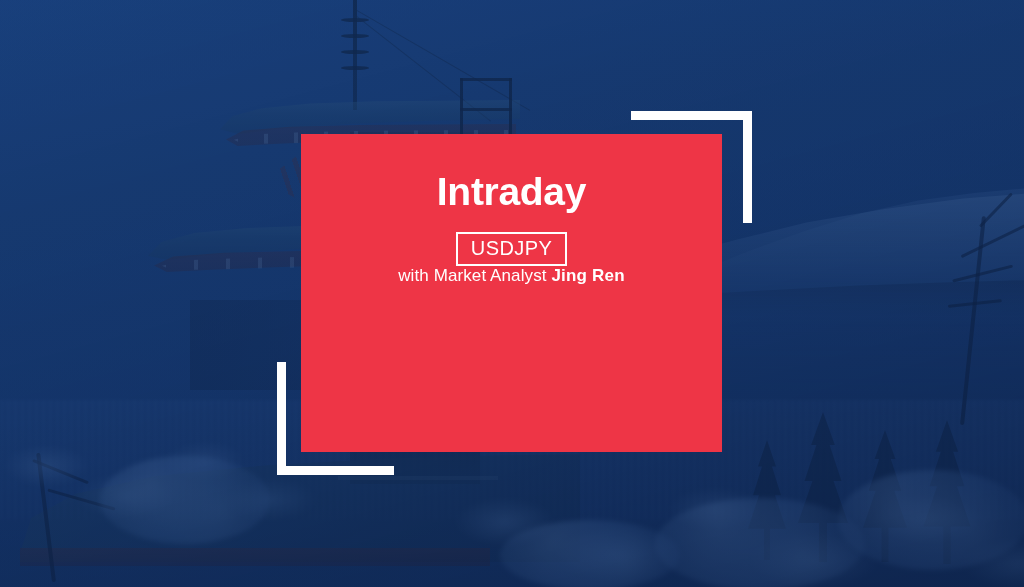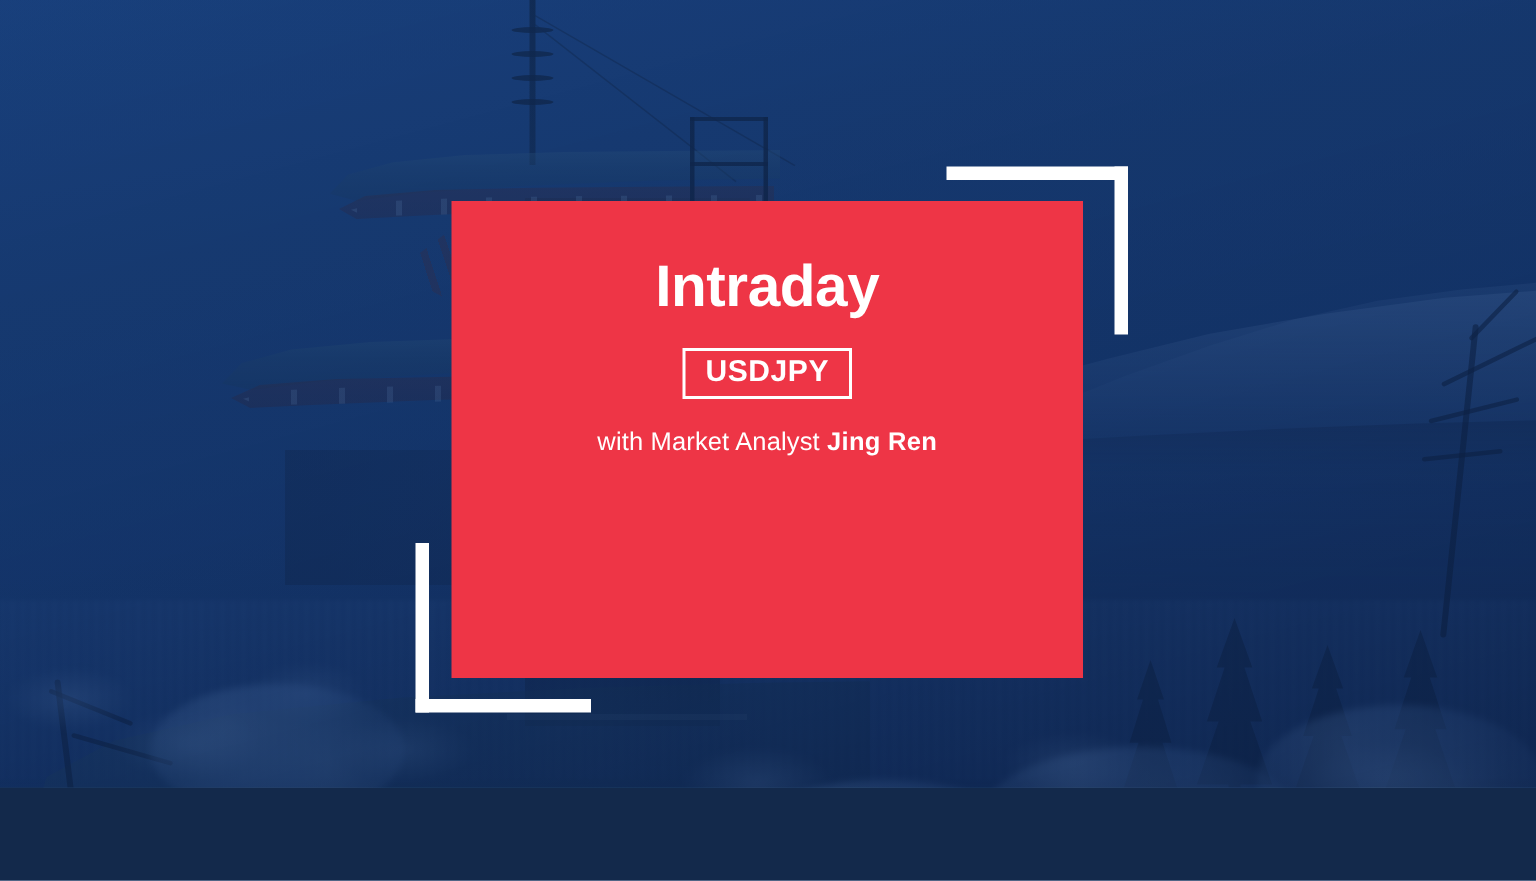--- a/index.html
+++ b/index.html
@@ -9,21 +9,21 @@
     background: #13294b;
   }
   body {
     font-family: "Liberation Sans", sans-serif;
   }
 
   
   #stage {
     position: relative;
     width: 1024px;
-    height: 525px;
+    height: 587px;
     overflow: hidden;
     background: #1d4a87;
   }
 
   
   .photo {
     position: absolute;
     inset: 0;
     overflow: hidden;
   }
@@ -304,28 +304,27 @@
 
   .tickers {
     display: flex;
     gap: 11px;
     margin-top: 21px;
   }
   .ticker {
     border: 2px solid #ffffff;
     color: #ffffff;
     font-size: 20px;
-    font-weight: 700;
+    font-weight: 400;
     letter-spacing: 0.4px;
     padding: 4px 13px 5px;
     line-height: 1.05;
   }
 
   .byline {
-    margin-top: 19px;
     color: #ffffff;
     font-size: 17px;
     font-weight: 300;
     letter-spacing: .1px;
   }
   .byline .name {
     font-weight: 700;
     letter-spacing: .2px;
   }
 </style>

